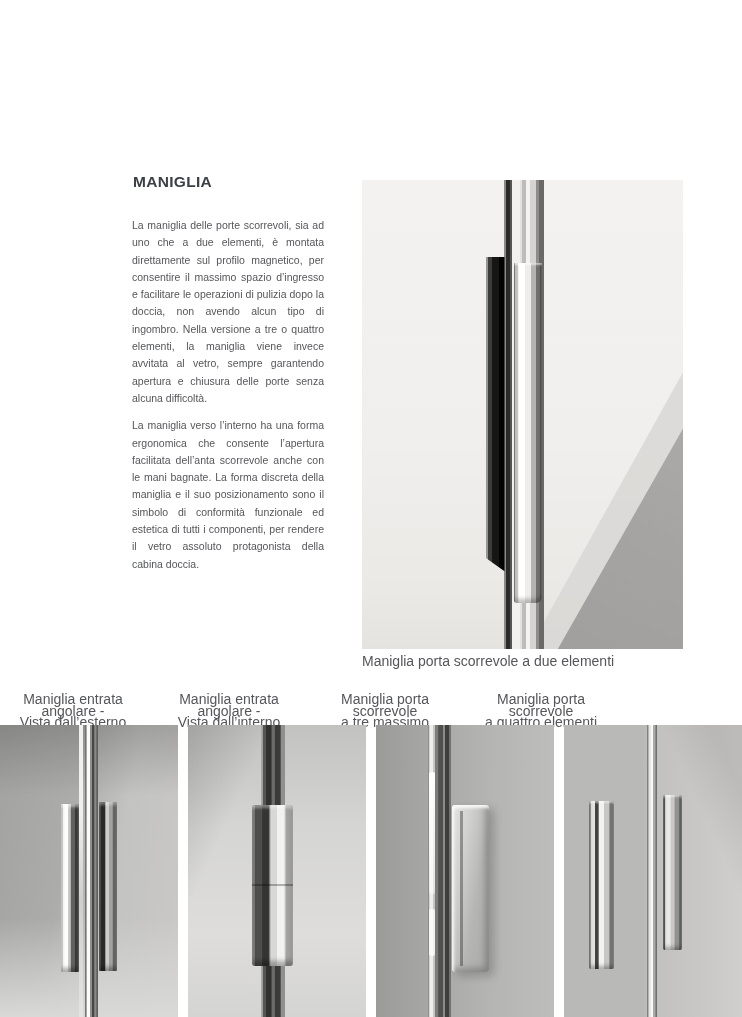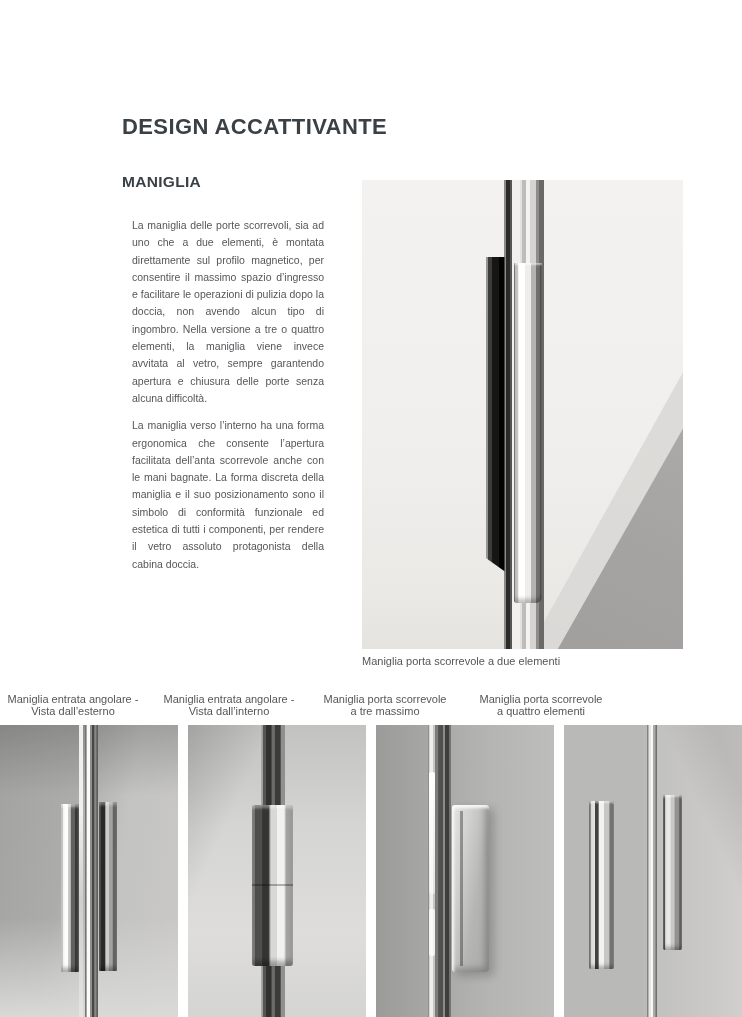--- a/index.html
+++ b/index.html
@@ -11,21 +11,21 @@
   .page{position:absolute;inset:0;}
 
   
   .page-title{
     position:absolute;left:122px;top:114px;margin:0;
     font-size:22px;line-height:25px;font-weight:bold;letter-spacing:.4px;
     color:#3a4045;
   }
   .text-col{position:absolute;left:122px;top:173px;width:212px;}
   .section-title{
-    margin:0 0 26px 0;font-size:15.5px;line-height:18px;font-weight:bold;
+    margin:0 0 26px 11px;font-size:15.5px;line-height:18px;font-weight:bold;
     letter-spacing:.3px;color:#3a4045;
   }
   .body-par{
     margin:10px;font-size:10.5px;line-height:17.3px;text-align:justify;
     color:#55565a;
   }
 
   
   .main-figure{position:absolute;left:362px;top:180px;width:321px;margin:0;}
   .mf-art{
@@ -53,21 +53,21 @@
     clip-path:polygon(0 0,100% 0,100% 100%,0 95.8%);
   }
   .mf-handle-chrome{
     left:47.2%;width:8.8%;top:17.7%;height:72.5%;
     background:linear-gradient(90deg,#6f6e6c 0 5%,#c9c8c6 5% 13%,#ffffff 17% 40%,
       #eeedeb 40% 60%,#b4b3b1 60% 78%,#716f6d 78% 92%,#504e4b 92% 100%);
     border-radius:0 0 6px 3px;
     box-shadow:inset 0 -4px 4px rgba(0,0,0,.25),inset 0 2px 2px rgba(255,255,255,.6);
   }
   .mf-caption,.g-caption{
-    font-size:11px;line-height:11.5px;color:#55565a;
+    font-size:14px;line-height:11.5px;color:#55565a;
   }
   .mf-caption{margin-top:7px;text-align:left;}
 
   
   .g-captions{
     position:absolute;left:0;top:694px;width:614px;display:flex;gap:10px;
   }
   .g-caption{flex:1 1 0;text-align:center;}
   .g-row{
     position:absolute;left:0;top:725px;width:742px;height:292px;display:flex;gap:10px;
@@ -170,21 +170,20 @@
       #92928f 64% 82%,#636361 88% 100%);
     border-radius:2px;
     box-shadow:inset 0 2px 2px rgba(255,255,255,.5),inset 0 -3px 4px rgba(0,0,0,.3);
   }
 </style>
 </head>
 <body>
 
 <div class="page">
 
-  <h1 class="page-title">DESIGN ACCATTIVANTE</h1>
 
   <div class="text-col">
     <h2 class="section-title">MANIGLIA</h2>
     <p class="body-par">La maniglia delle porte scorrevoli, sia ad uno che a due elementi, è montata direttamente sul profilo magnetico, per consentire il massimo spazio d’ingresso e facilitare le operazioni di pulizia dopo la doccia, non avendo alcun tipo di ingombro. Nella versione a tre o quattro elementi, la maniglia viene invece avvitata al vetro, sempre garantendo apertura e chiusura delle porte senza alcuna difficoltà.</p>
     <p class="body-par">La maniglia verso l’interno ha una forma ergonomica che consente l’apertura facilitata dell’anta scorrevole anche con le mani bagnate. La forma discreta della maniglia e il suo posizionamento sono il simbolo di conformità funzionale ed estetica di tutti i componenti, per rendere il vetro assoluto protagonista della cabina doccia.</p>
   </div>
 
   <figure class="main-figure">
     <div class="mf-art">
       <div class="mf-floor-light"></div>

